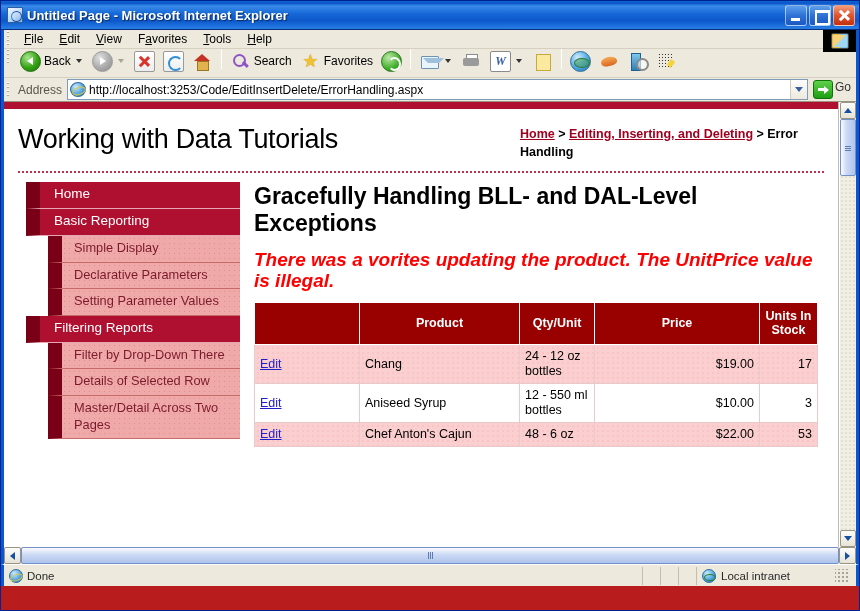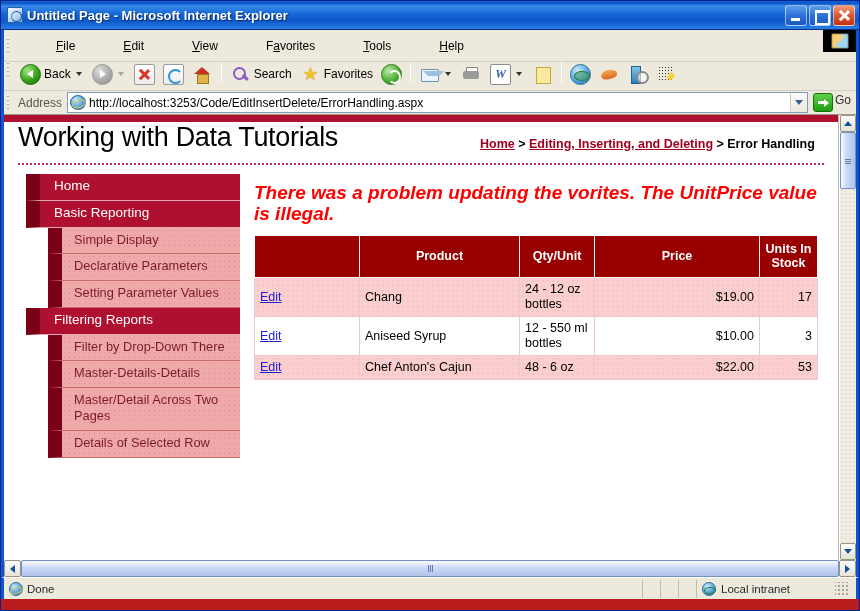--- a/index.html
+++ b/index.html
@@ -75,25 +75,24 @@
   .tbtn.close .g::before { transform: rotate(45deg); }
   .tbtn.close .g::after { transform: rotate(-45deg); }
 
   
   .chrome {
     background: #EDE9DD;
     border-left: 3px solid #0A57D0;
     border-right: 3px solid #0A57D0;
   }
   .menubar {
-    height: 32px; display: flex; align-items: center;
+    height: 19px; display: flex; align-items: center;
     background: #EDE9DD;
     border-bottom: 1px solid #D6D0C2;
     position: relative;
-    gap: 32px;
   }
   .gripper {
     width: 4px; height: 16px; margin: 0 5px 0 3px;
     background-image: repeating-linear-gradient(to bottom,
       #fff 0 1px, #ACA899 1px 2px, transparent 2px 4px);
     background-size: 2px 4px; background-repeat: repeat-y;
     flex: none;
   }
   .menuitem {
     padding: 3px 8px; font-size: 12px; color: #000;
@@ -273,23 +272,24 @@
   }
   .page {
     flex: 1; position: relative; overflow: hidden;
     background: #fff;
     border-right: 1px solid #bbb;
   }
   .page-topbar { height: 7px; background: #B01030; }
 
   .page-inner { padding: 0 14px; }
   .header-row {
-    display: flex; align-items: flex-end;
+    display: flex; align-items: center;
     border-bottom: 2px dotted #C03050;
-    padding: 0 0 10px 0;
+    padding: 8px 0 10px 0;
+    gap: 40px;
   }
   .site-title {
     font-size: 27px; color: #000; font-weight: normal;
     font-family: "Liberation Sans", sans-serif;
     flex: none; width: 460px; letter-spacing: -.3px;
   }
   .breadcrumb {
     font-size: 12.5px; font-weight: bold; color: #000;
     line-height: 1.45; padding-top: 8px; padding-left: 2px;
   }
@@ -576,27 +576,27 @@
         <div class="body-cols">
 
           <div class="sidebar">
             <div class="nav-main">Home</div>
             <div class="nav-main">Basic Reporting</div>
             <div class="nav-sub">Simple Display</div>
             <div class="nav-sub">Declarative Parameters</div>
             <div class="nav-sub">Setting Parameter Values</div>
             <div class="nav-main">Filtering Reports</div>
             <div class="nav-sub">Filter by Drop-Down There</div>
-            <div class="nav-sub">Master-Details-Details</div>
+            <div class="nav-sub">Details of Selected Row</div>
             <div class="nav-sub">Master/Detail Across Two Pages</div>
-            <div class="nav-sub">Details of Selected Row</div>
           </div>
 
           <div class="content">
-            <div class="err">There was a problem updating the vorites. The UnitPrice value is illegal.</div>
+            <div class="h1">Gracefully Handling BLL- and DAL-Level Exceptions</div>
+            <div class="err">There was a vorites updating the product. The UnitPrice value is illegal.</div>
 
             <table class="grid">
               <thead>
                 <tr>
                   <th class="c-cmd"></th>
                   <th>Product</th>
                   <th class="c-qty">Qty/Unit</th>
                   <th class="c-price">Price</th>
                   <th class="c-units">Units In Stock</th>
                 </tr>

